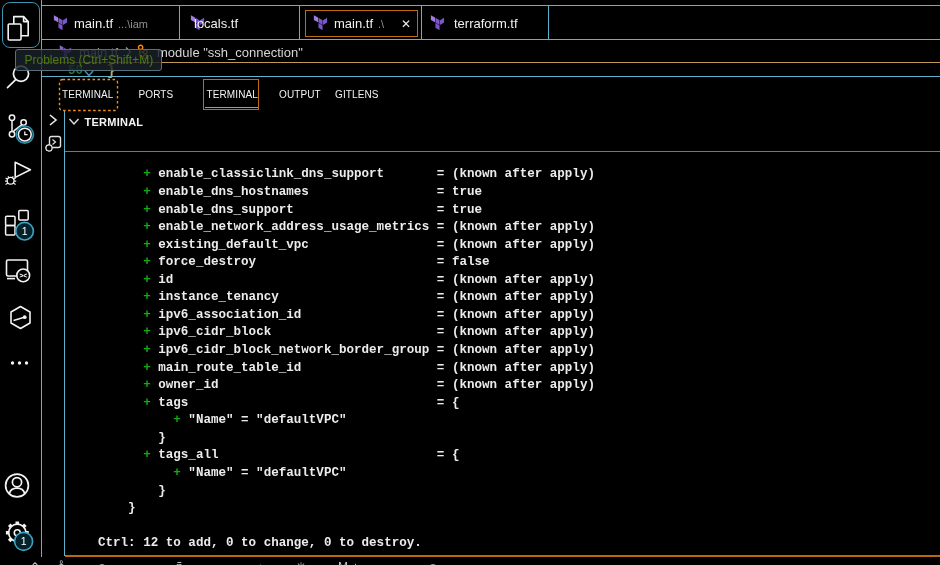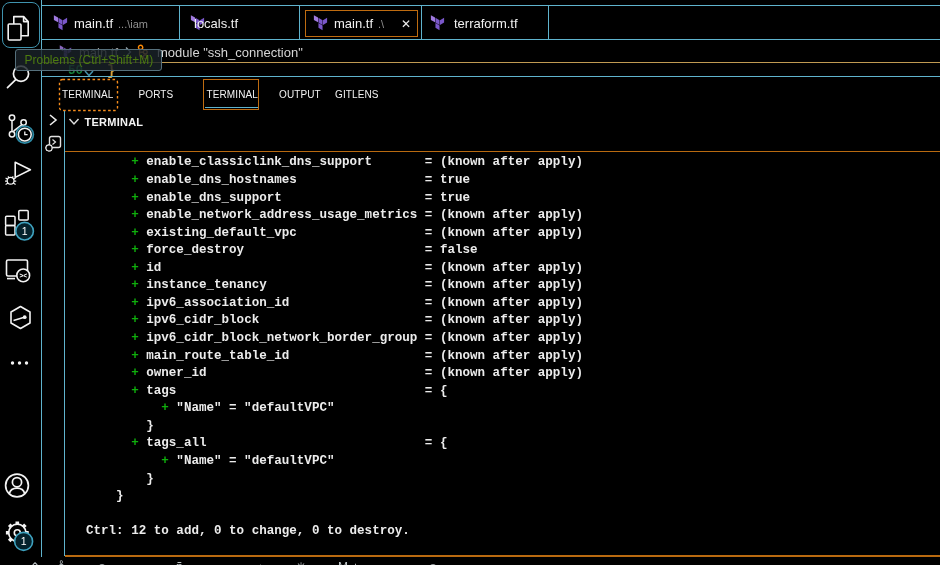--- a/index.html
+++ b/index.html
@@ -6,21 +6,21 @@
 body{position:relative;font-family:"Liberation Sans",sans-serif;-webkit-font-smoothing:antialiased}
 .ab{position:absolute;left:0;top:0;width:41px;height:557px;background:#000}
 .vline{position:absolute;background:#5fb3cd}
 .hline{position:absolute;background:#5fb3cd}
 .oline{position:absolute;background:#b96a10}
 svg{position:absolute;display:block}
 .tabtxt{position:absolute;font-size:13px;color:#f0f0f0;white-space:nowrap}
 .desc{font-size:11px;color:#8f8f8f}
 .ptab{position:absolute;font-size:10px;color:#f2f2f2;letter-spacing:.12px;white-space:nowrap}
 .mono{font-family:"Liberation Mono",monospace}
-#term{position:absolute;left:0;top:154.4px;font-family:"Liberation Mono",monospace;font-size:12.55px;line-height:17.57px;color:#ececec;white-space:pre;margin:0;font-weight:bold}
+#term{position:absolute;left:0;top:154.4px;font-family:"Liberation Mono",monospace;font-size:12.55px;line-height:17.57px;color:#ececec;white-space:pre;margin:12px;font-weight:bold}
 #term s{color:#0fae0c;text-decoration:none}
 #term b{font-weight:bold}
 </style>
 </head>
 <body>
 
 <div class="ab"></div>
 <div class="vline" style="left:41px;top:0;width:1.4px;height:557px"></div>
 
 <div style="position:absolute;left:2px;top:2px;width:36px;height:44px;border:1px solid #3f93ae;border-radius:8px"></div>

